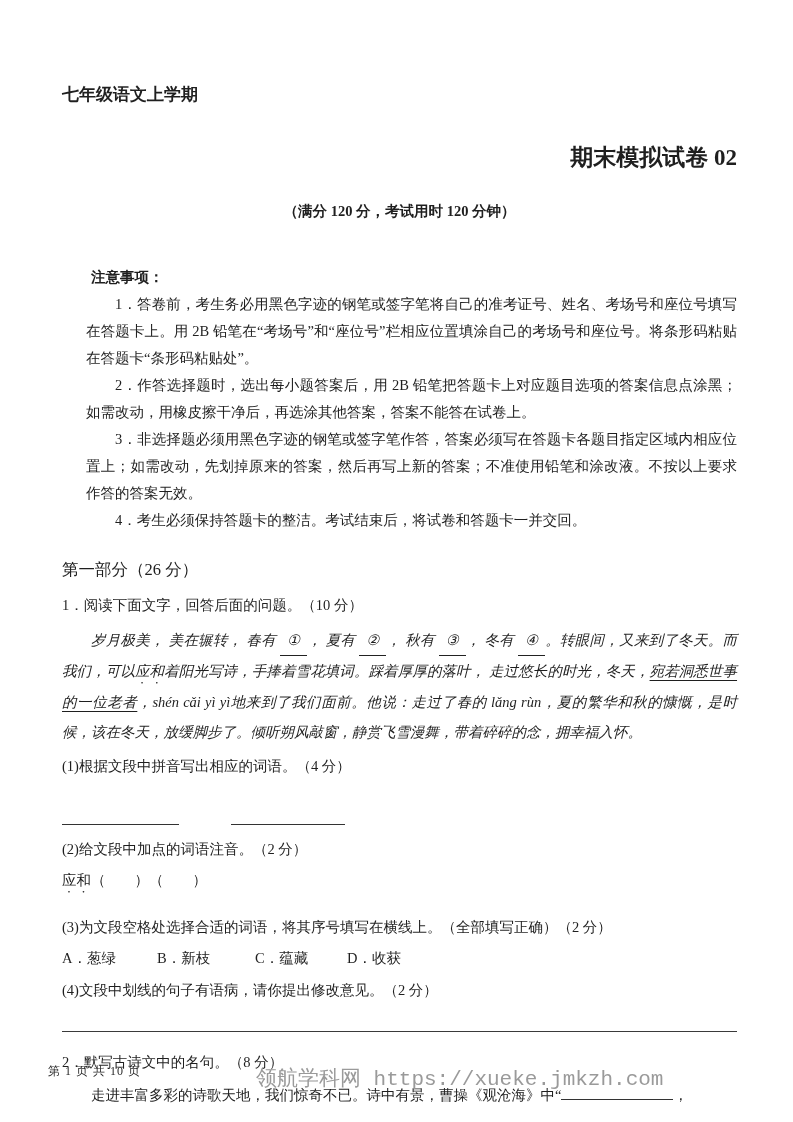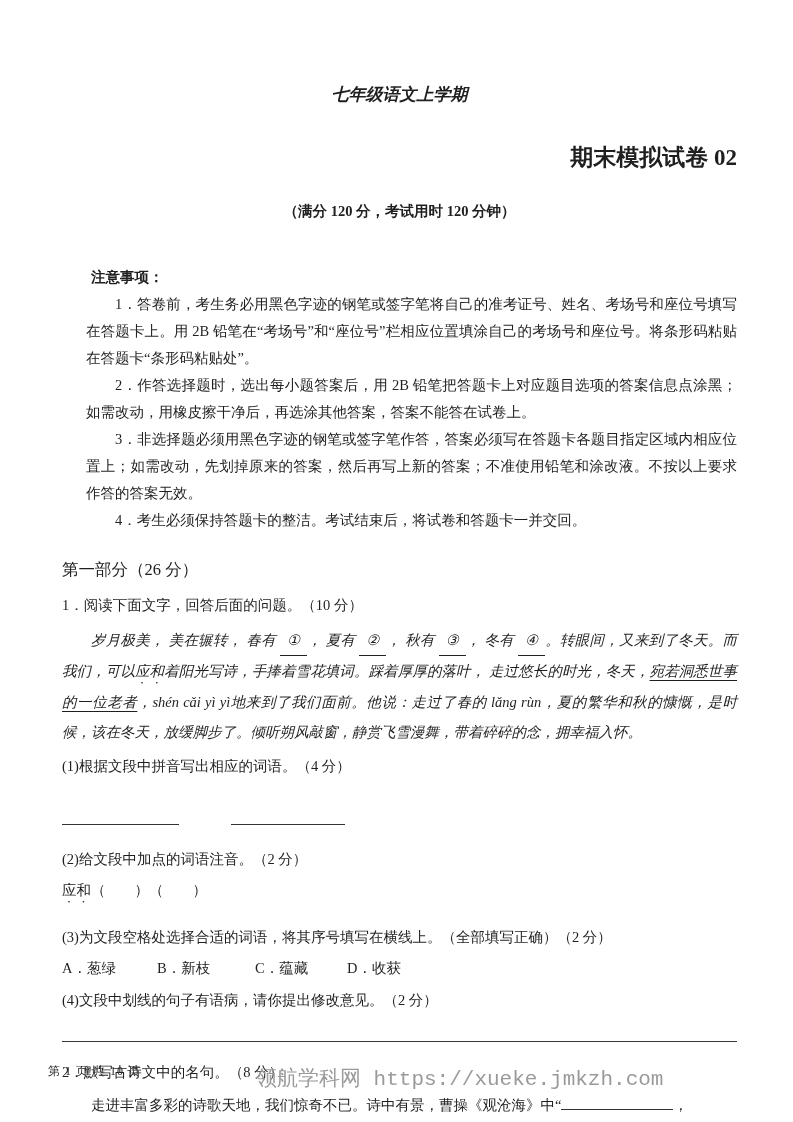--- a/index.html
+++ b/index.html
@@ -15,23 +15,22 @@
     overflow: hidden;
   }
   .content {
     padding: 84px 56px 0 62px;
     font-size: 14.5px;
     line-height: 27px;
   }
   .course-title {
     font-size: 17px;
     font-weight: 700;
-    text-align: center;
+    text-align: left;
     line-height: 22px;
-    font-style: italic;
   }
   .exam-title {
     font-size: 23px;
     font-weight: 700;
     text-align: right;
     margin-top: 37px;
     line-height: 30px;
   }
   .exam-info {
     font-size: 14.5px;
@@ -81,21 +80,21 @@
   }
   .sub-q { margin-top: 6px; }
   .answer-blank-row { margin-top: 27px; height: 14px; }
   .blank-line {
     display: inline-block;
     width: 117px;
     height: 12px;
     border-bottom: 1.5px solid #333;
   }
   .blank-line-2 { margin-left: 52px; width: 114px; }
-  .sub-q2 { margin-top: 25px; }
+  .sub-q2 { margin-top: 15px; }
   .phonetic-line { margin-top: 4px; }
   .sub-q3 { margin-top: 18px; }
   .options-row { margin-top: 4px; }
   .opt { display: inline-block; }
   .opt-a { width: 95px; }
   .opt-b { width: 98px; }
   .opt-c { width: 92px; }
   .sub-q4 { margin-top: 5px; }
   .full-answer-line {
     margin-top: 27px;

